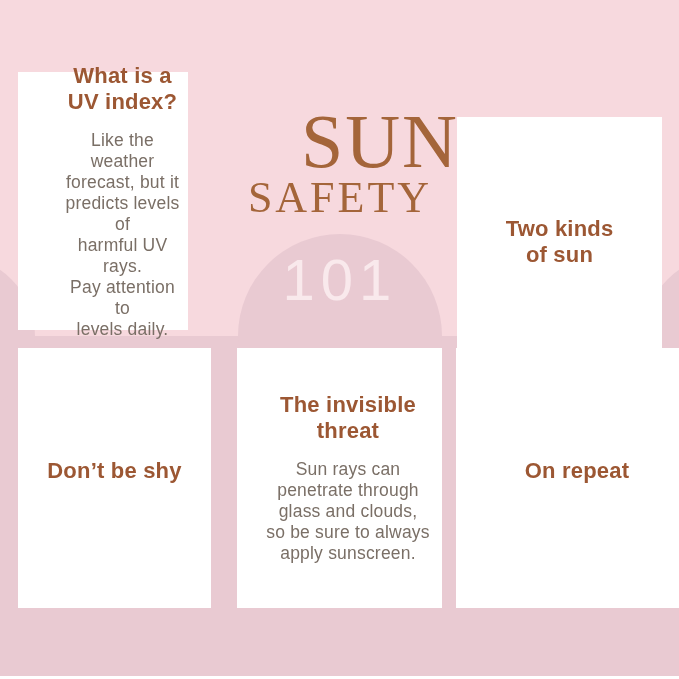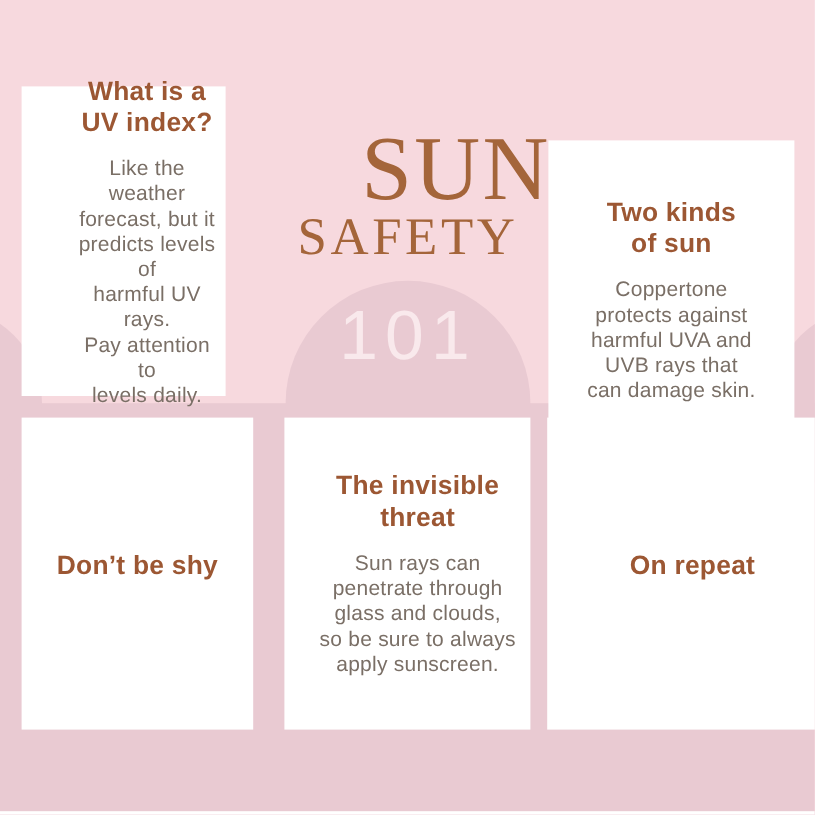--- a/index.html
+++ b/index.html
@@ -101,25 +101,20 @@
 forecast, but it
 predicts levels of
 harmful UV rays.
 Pay attention to
 levels daily.</p>
   </div>
 
   <div class="card card-tr">
     <h2>Two kinds
 of sun</h2>
-    <p>Coppertone
-protects against
-harmful UVA and
-UVB rays that
-can damage skin.</p>
   </div>
 
   <div class="card card-bl">
     <h2>Don’t be shy</h2>
   </div>
 
   <div class="card card-bm">
     <h2>The invisible
 threat</h2>
     <p>Sun rays can

